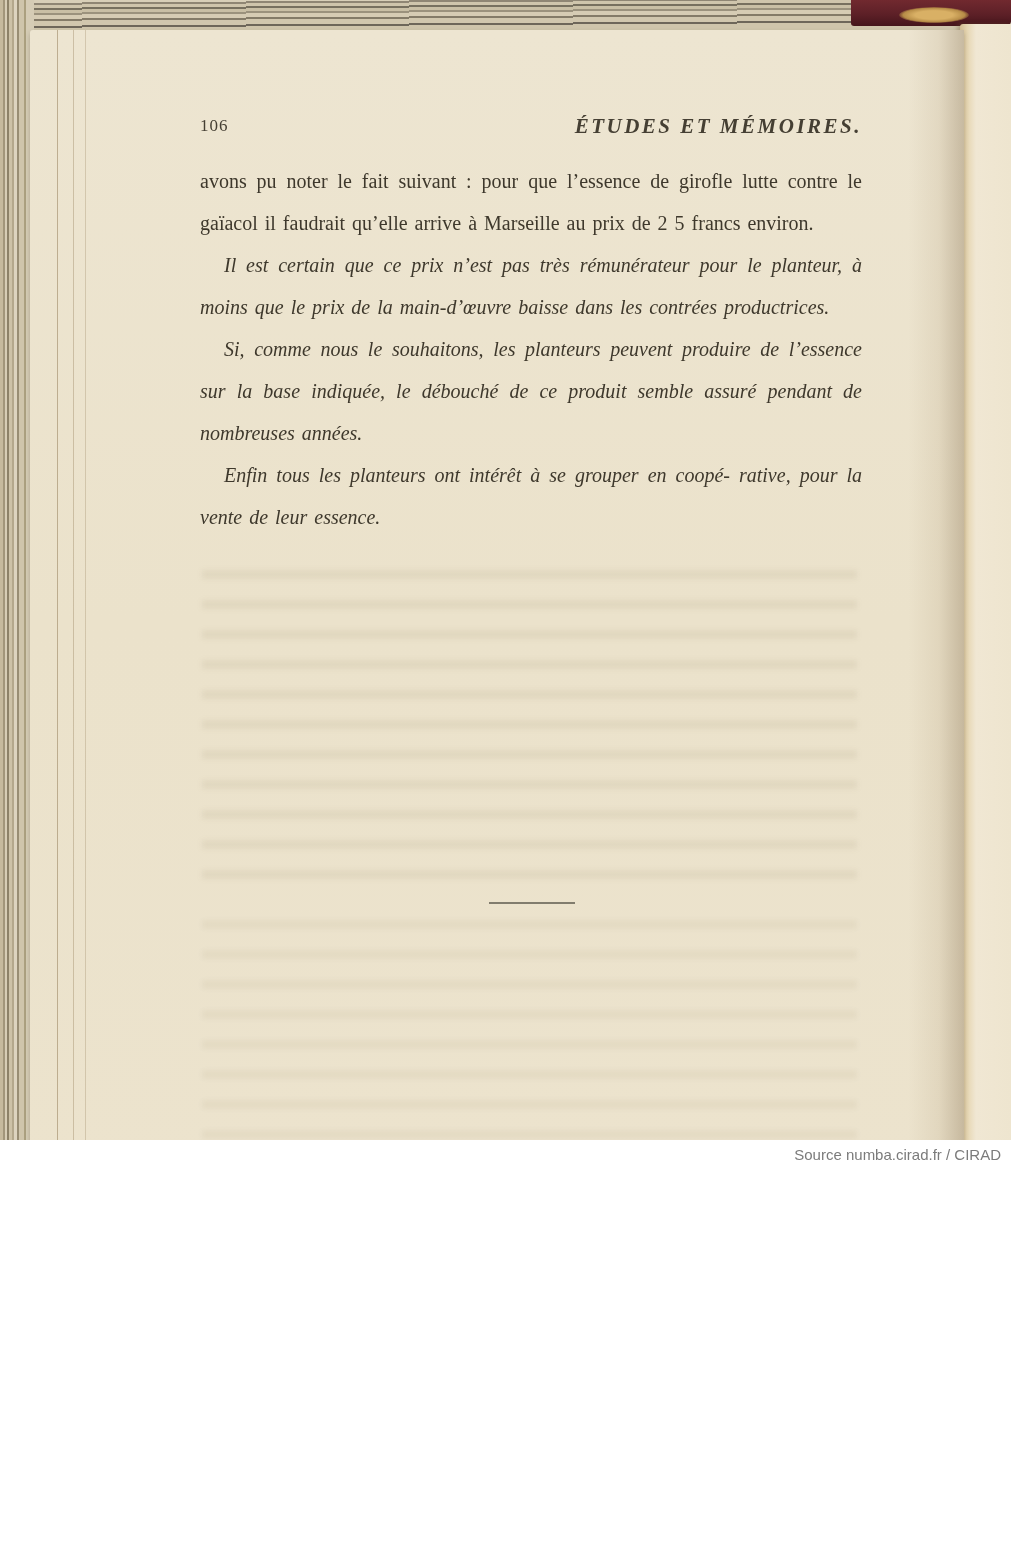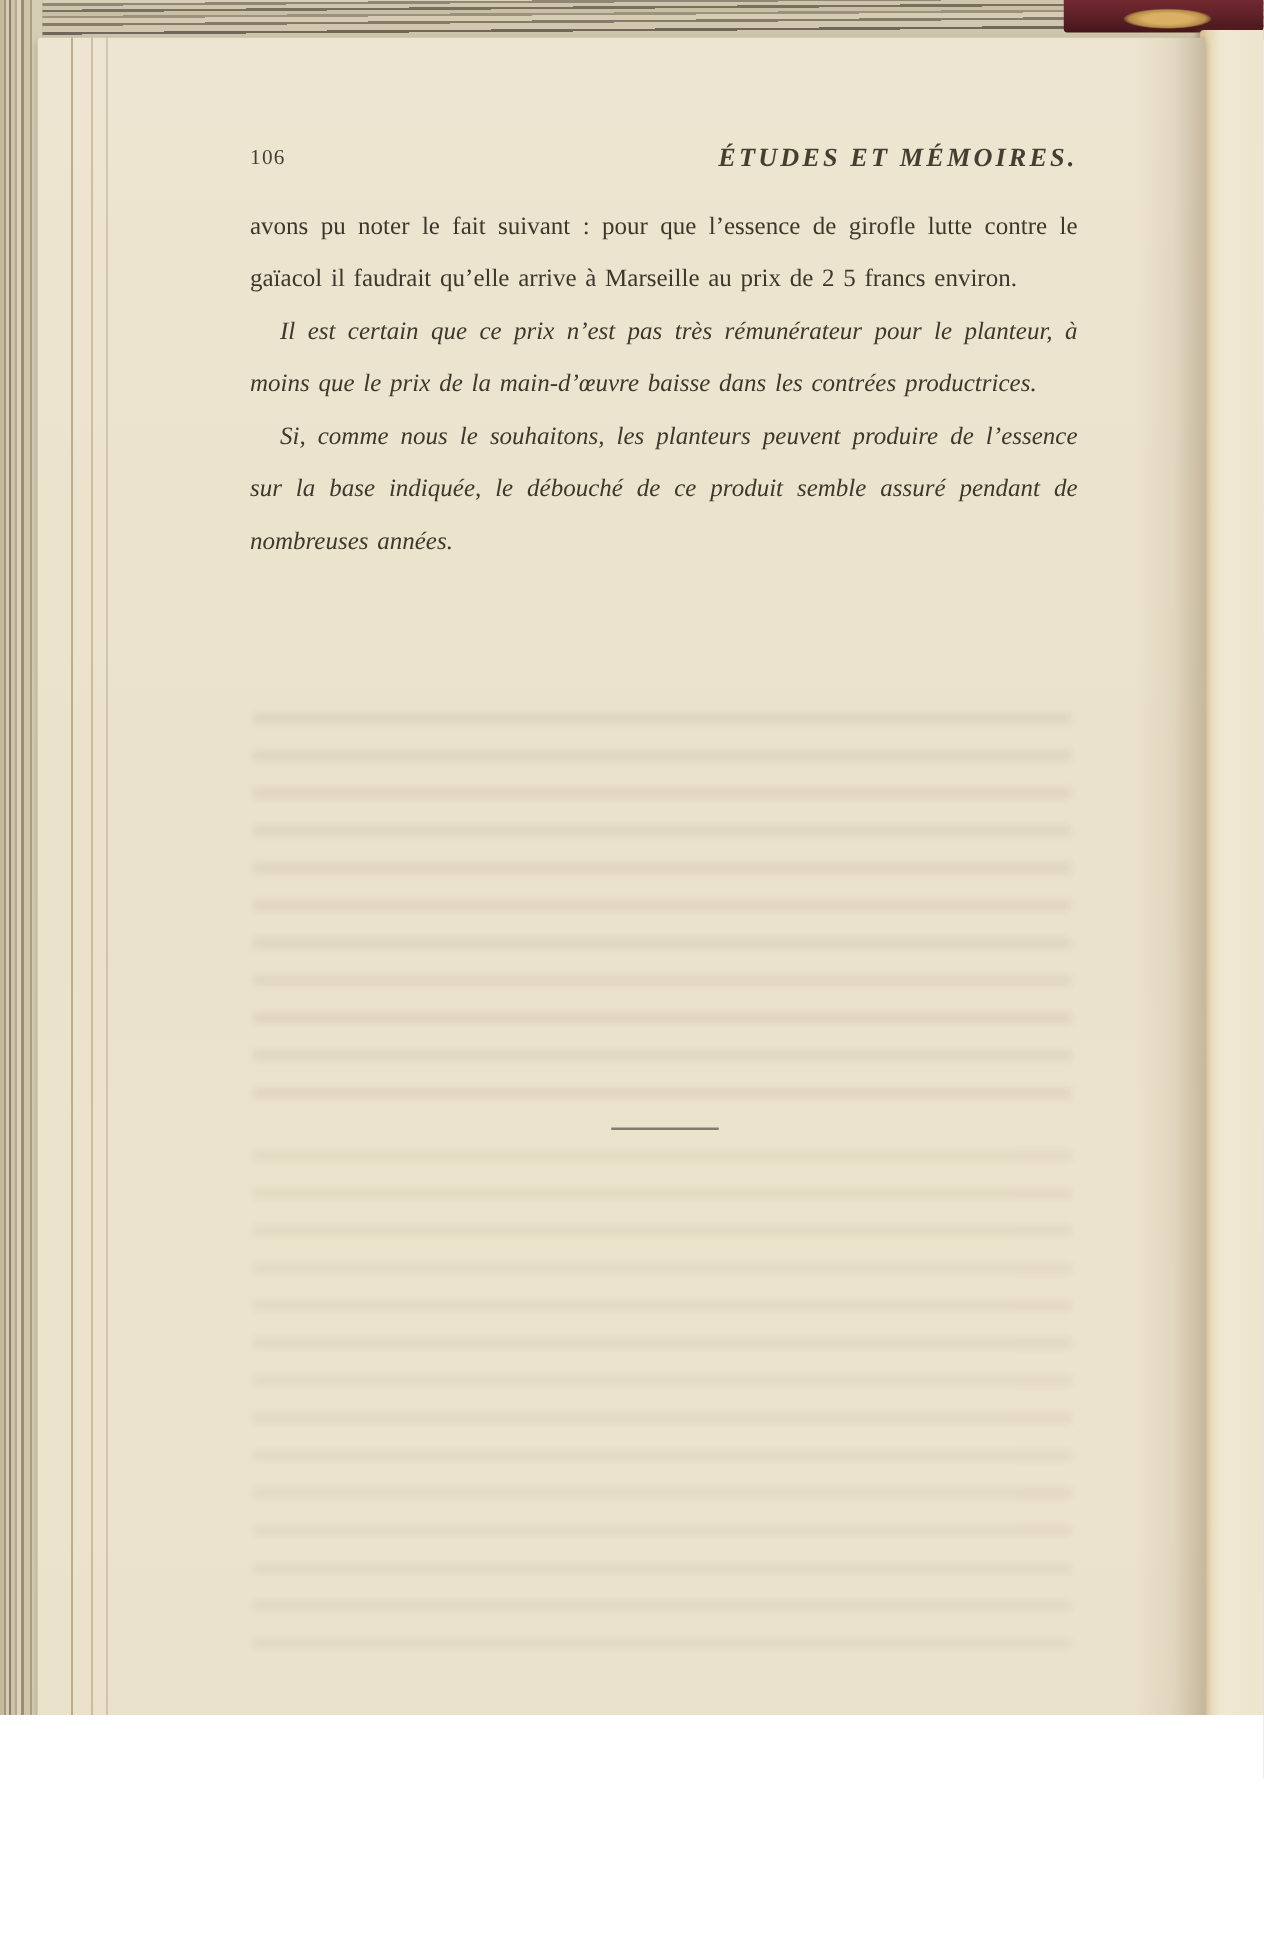--- a/index.html
+++ b/index.html
@@ -1,18 +1,18 @@
 <!DOCTYPE html>
 <html><head>
 <meta charset="utf-8">
 <style>
   html,body{margin:0;padding:0;}
   body{width:1011px;height:1566px;font-family:"Liberation Serif",serif;}
 
-  .scan{position:relative;width:1011px;height:1372px;overflow:hidden;
+  .scan{position:relative;width:1011px;height:1168px;overflow:hidden;
         background:linear-gradient(180deg,#f7f7f6 0%,#e8e7e5 30%,#dcdbd9 75%,#d8d7d5 100%);}
 
   
   .black-gap{position:absolute;left:872px;top:1392px;width:116px;height:150px;
              background:#17110c;border-radius:48px 18px 0 0;}
 
   
   .top-edge-band{position:absolute;left:0;top:0;width:1011px;height:38px;
      background:repeating-linear-gradient(180deg,
         #d8cfb8 0 3px,#8f8674 3px 5px,#cfc5ac 5px 8px,#77705f 8px 10px,
@@ -105,22 +105,26 @@
 
     <div class="page-header">
       <span class="page-number">106</span>
       <span class="running-title">ÉTUDES ET MÉMOIRES.</span>
     </div>
 
     <div class="body-text">
         <p class="para">avons pu noter le fait suivant : pour que l’essence de girofle lutte contre le gaïacol il faudrait qu’elle arrive à Marseille au prix de 2 5 francs environ.</p>
         <p class="para indent">Il est certain que ce prix n’est pas très rémunérateur pour le planteur, à moins que le prix de la main-d’œuvre baisse dans les contrées productrices.</p>
         <p class="para indent">Si, comme nous le souhaitons, les planteurs peuvent produire de l’essence sur la base indiquée, le débouché de ce produit semble assuré pendant de nombreuses années.</p>
+        <p class="para indent">Enfin tous les planteurs ont intérêt à se grouper en coopé- rative, pour la vente de leur essence.</p>
       </div>
 
     <div class="separator-rule"></div>
 
     <div class="show-through a"></div>
     <div class="show-through b"></div>
   </div>
 
+  <div class="footer-bar">
+    <span>Source numba.cirad.fr / CIRAD</span>
+  </div>
 
 </div>
 
 </body></html>

